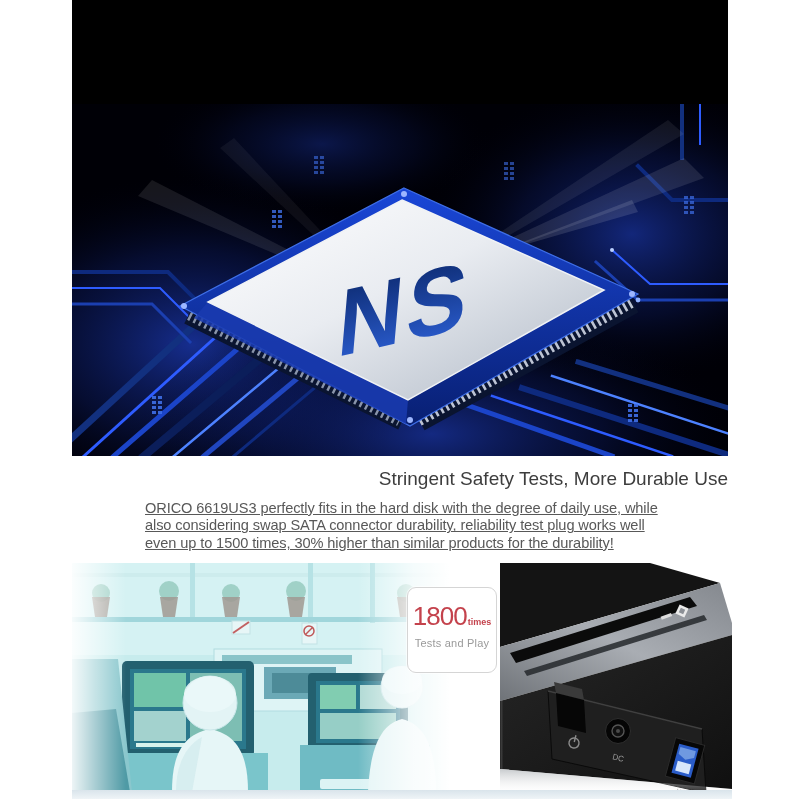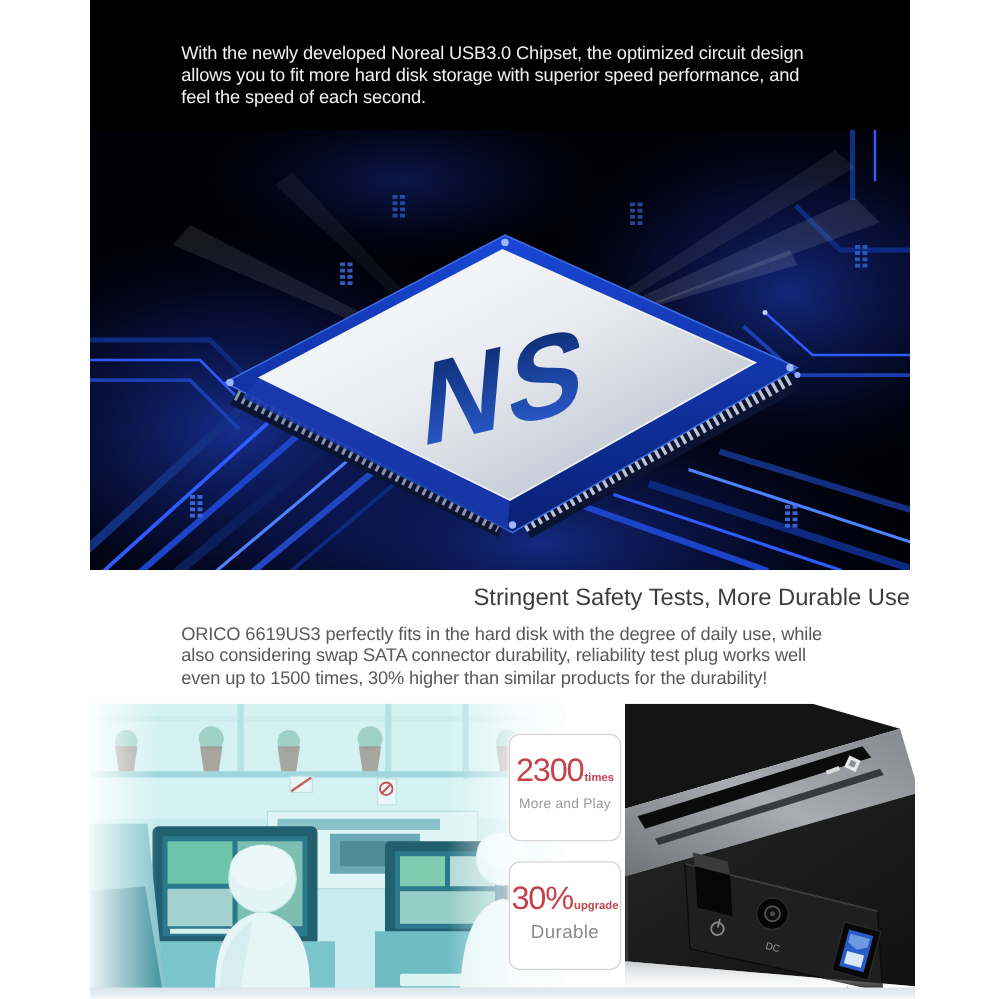--- a/index.html
+++ b/index.html
@@ -9,21 +9,21 @@
   .hero{position:absolute;left:72px;top:0;width:656px;height:456px;background:#000;}
   .hero-title{position:absolute;top:4px;left:0;width:100%;text-align:center;
 format        color:#fafafa;font-size:19px;font-weight:400;letter-spacing:.2px;margin:0;}
   .hero-desc{position:absolute;top:35px;left:73px;margin:0;color:#f2f2f2;
         font-size:14.6px;line-height:17.6px;letter-spacing:-.1px;white-space:pre;}
   .circuit{position:absolute;left:0;top:104px;width:656px;height:352px;}
   
   .safety-title{position:absolute;top:468px;left:72px;width:656px;text-align:right;
         color:#3d3d3d;font-size:19px;font-weight:400;margin:0;}
   .safety-desc{position:absolute;top:500px;left:145px;margin:0;color:#585858;
-        font-size:14.6px;line-height:17.4px;letter-spacing:-.1px;white-space:pre;}
+        font-size:14.6px;line-height:17.4px;letter-spacing:-.1px;white-space:pre;text-decoration:underline;}
   .factory{position:absolute;left:72px;top:563px;width:378px;height:229px;}
   .device{position:absolute;left:500px;top:563px;width:232px;height:232px;}
   
   .badge{position:absolute;left:407px;width:90px;background:#fff;border:1px solid #d5d5d5;
         border-radius:9px;text-align:center;box-sizing:border-box;box-shadow:0 0 0 1px rgba(255,255,255,.6);}
   .badge-1500{top:587px;height:86px;}
   .badge-30{top:689px;height:87px;}
   .val-row{display:flex;justify-content:center;align-items:flex-end;margin-top:13px;height:28px;}
   .val{font-size:26px;line-height:1;color:#c4424c;letter-spacing:-1px;}
   .unit{font-size:9px;color:#c4424c;margin-left:1px;margin-bottom:2px;font-weight:bold;}
@@ -32,23 +32,20 @@
   .bottom-strip{position:absolute;left:72px;top:790px;width:660px;height:9px;
         background:linear-gradient(#d9e4eb,#eff4f7);}
 </style>
 </head>
 <body>
 
 <div class="page">
 
   <section class="hero">
     <h1 class="hero-title">Constantly Challenging, Higher Performance</h1>
-    <p class="hero-desc">With the newly developed Noreal USB3.0 Chipset, the optimized circuit design
-allows you to fit more hard disk storage with superior speed performance, and
-feel the speed of each second.</p>
 
     <div class="circuit">
       <svg width="656" height="352" viewBox="0 0 656 352">
         <defs>
           <radialGradient id="glow" cx="50%" cy="50%" r="50%">
             <stop offset="0%" stop-color="#2246d8" stop-opacity=".65"></stop>
             <stop offset="55%" stop-color="#132a90" stop-opacity=".30"></stop>
             <stop offset="100%" stop-color="#000010" stop-opacity="0"></stop>
           </radialGradient>
           <linearGradient id="silver" x1="0" y1="0" x2="1" y2="1">
@@ -233,33 +230,26 @@
         <ellipse cx="330" cy="117" rx="20" ry="14" fill="#ffffff" opacity=".9"></ellipse>
       </g>
       <rect width="378" height="229" fill="#6fccd4" opacity=".14"></rect>
       <rect width="54" height="229" fill="url(#fadeL)"></rect>
       <rect x="286" width="92" height="229" fill="url(#fadeR)"></rect>
     </svg>
   </div>
 
   <div class="badge badge-1500">
     <div class="val-row">
-      <span class="val">2300</span>
+      <span class="val">1800</span>
       <span class="unit">times</span>
     </div>
-    <div class="lbl">More and Play</div>
+    <div class="lbl">Tests and Play</div>
   </div>
 
-  <div class="badge badge-30">
-    <div class="val-row">
-      <span class="val">30%</span>
-      <span class="unit">upgrade</span>
-    </div>
-    <div class="lbl">Durable</div>
-  </div>
 
   <div class="device">
     <svg width="232" height="232" viewBox="0 0 232 232">
       <defs>
         <linearGradient id="deckGrad" x1="0" y1="1" x2="1" y2="0">
           <stop offset="0%" stop-color="#6f7378"></stop>
           <stop offset="50%" stop-color="#a9adb3"></stop>
           <stop offset="100%" stop-color="#84888e"></stop>
         </linearGradient>
         <linearGradient id="faceGrad" x1="0" y1="0" x2="1" y2="1">

